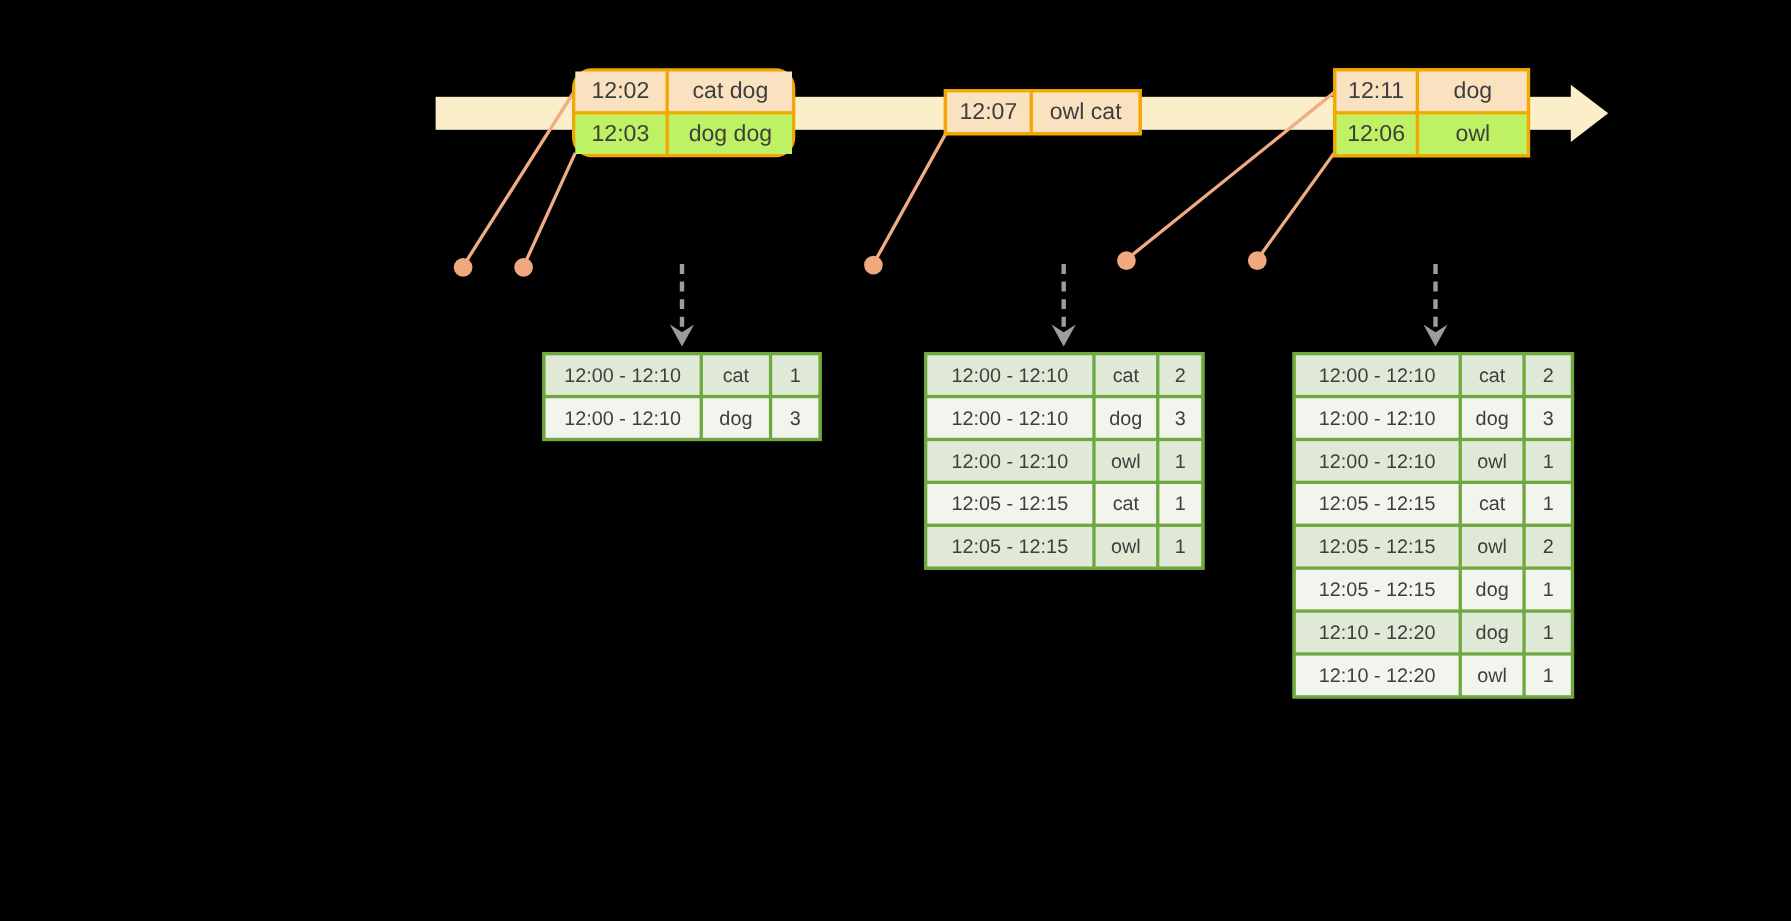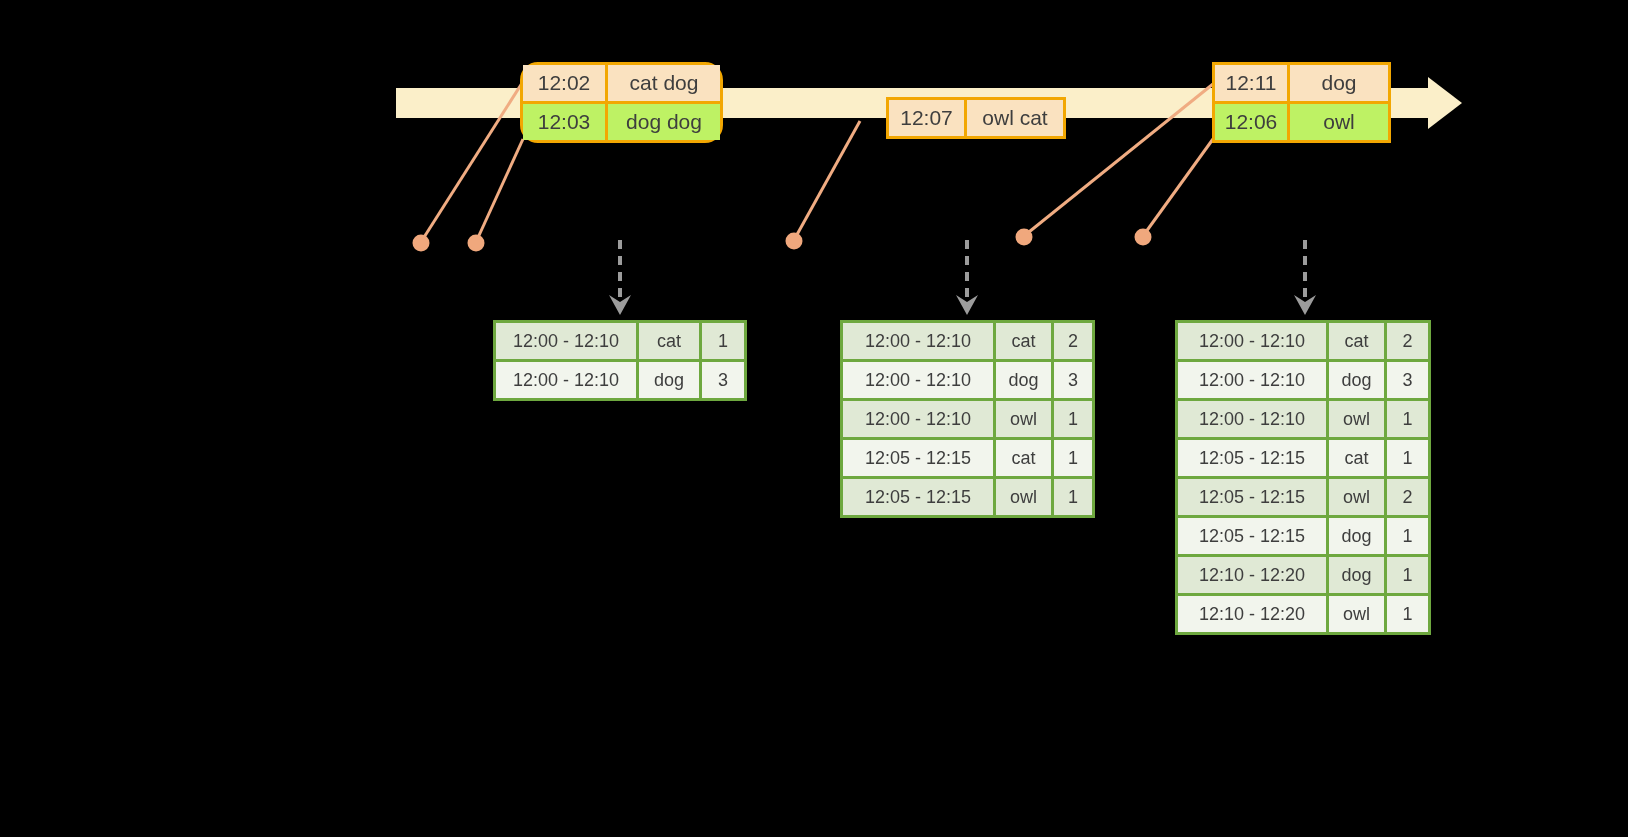--- a/index.html
+++ b/index.html
@@ -82,21 +82,21 @@
     <div class="erow">
       <div class="ecell">12:02</div>
       <div class="ecell">cat dog</div>
     </div>
     <div class="erow">
       <div class="ecell">12:03</div>
       <div class="ecell">dog dog</div>
     </div>
   </div>
 
-  <div class="ebox ebox-2" style="left:886px;top:81px;margin-top:16px;">
+  <div class="ebox ebox-2" style="left:858px;top:81px;">
     <div class="erow">
       <div class="ecell">12:07</div>
       <div class="ecell">owl cat</div>
     </div>
   </div>
 
   <div class="ebox ebox-3" style="left:1212px;top:62px;">
     <div class="erow">
       <div class="ecell">12:11</div>
       <div class="ecell">dog</div>

